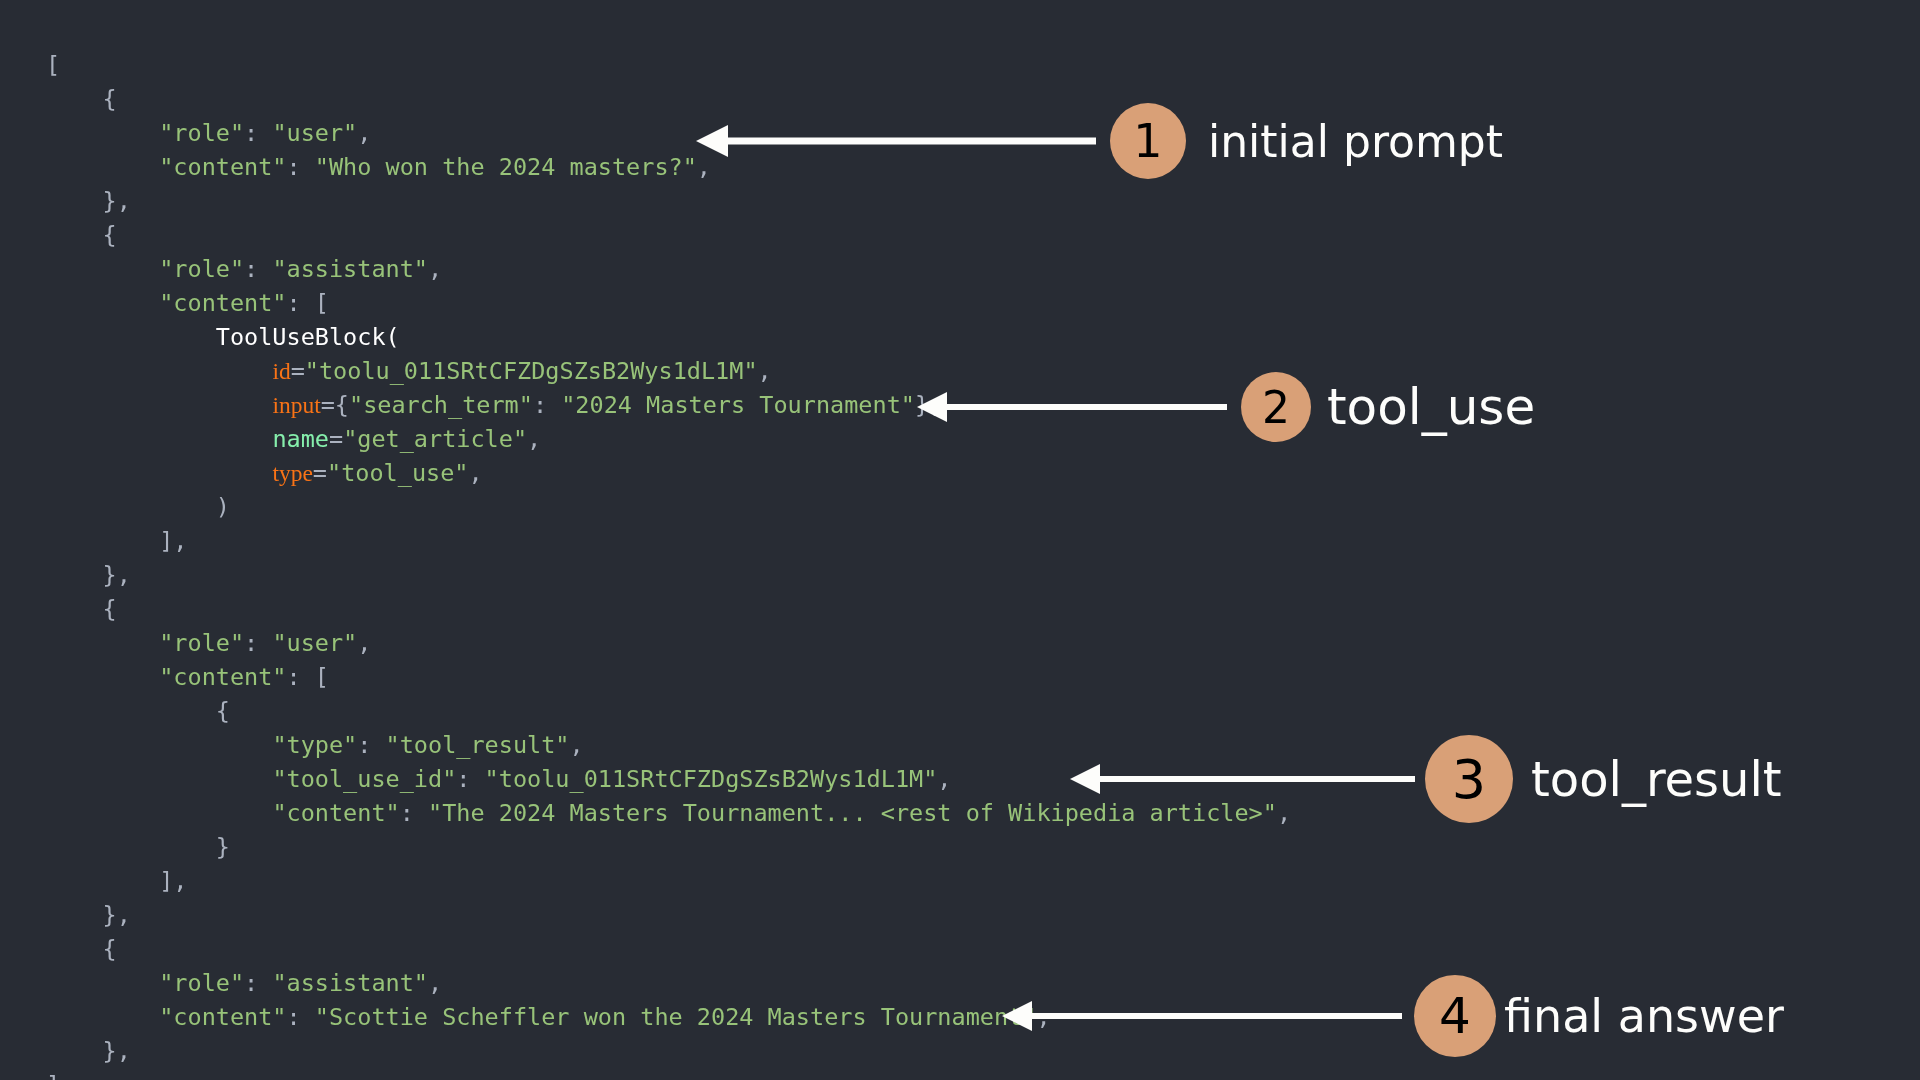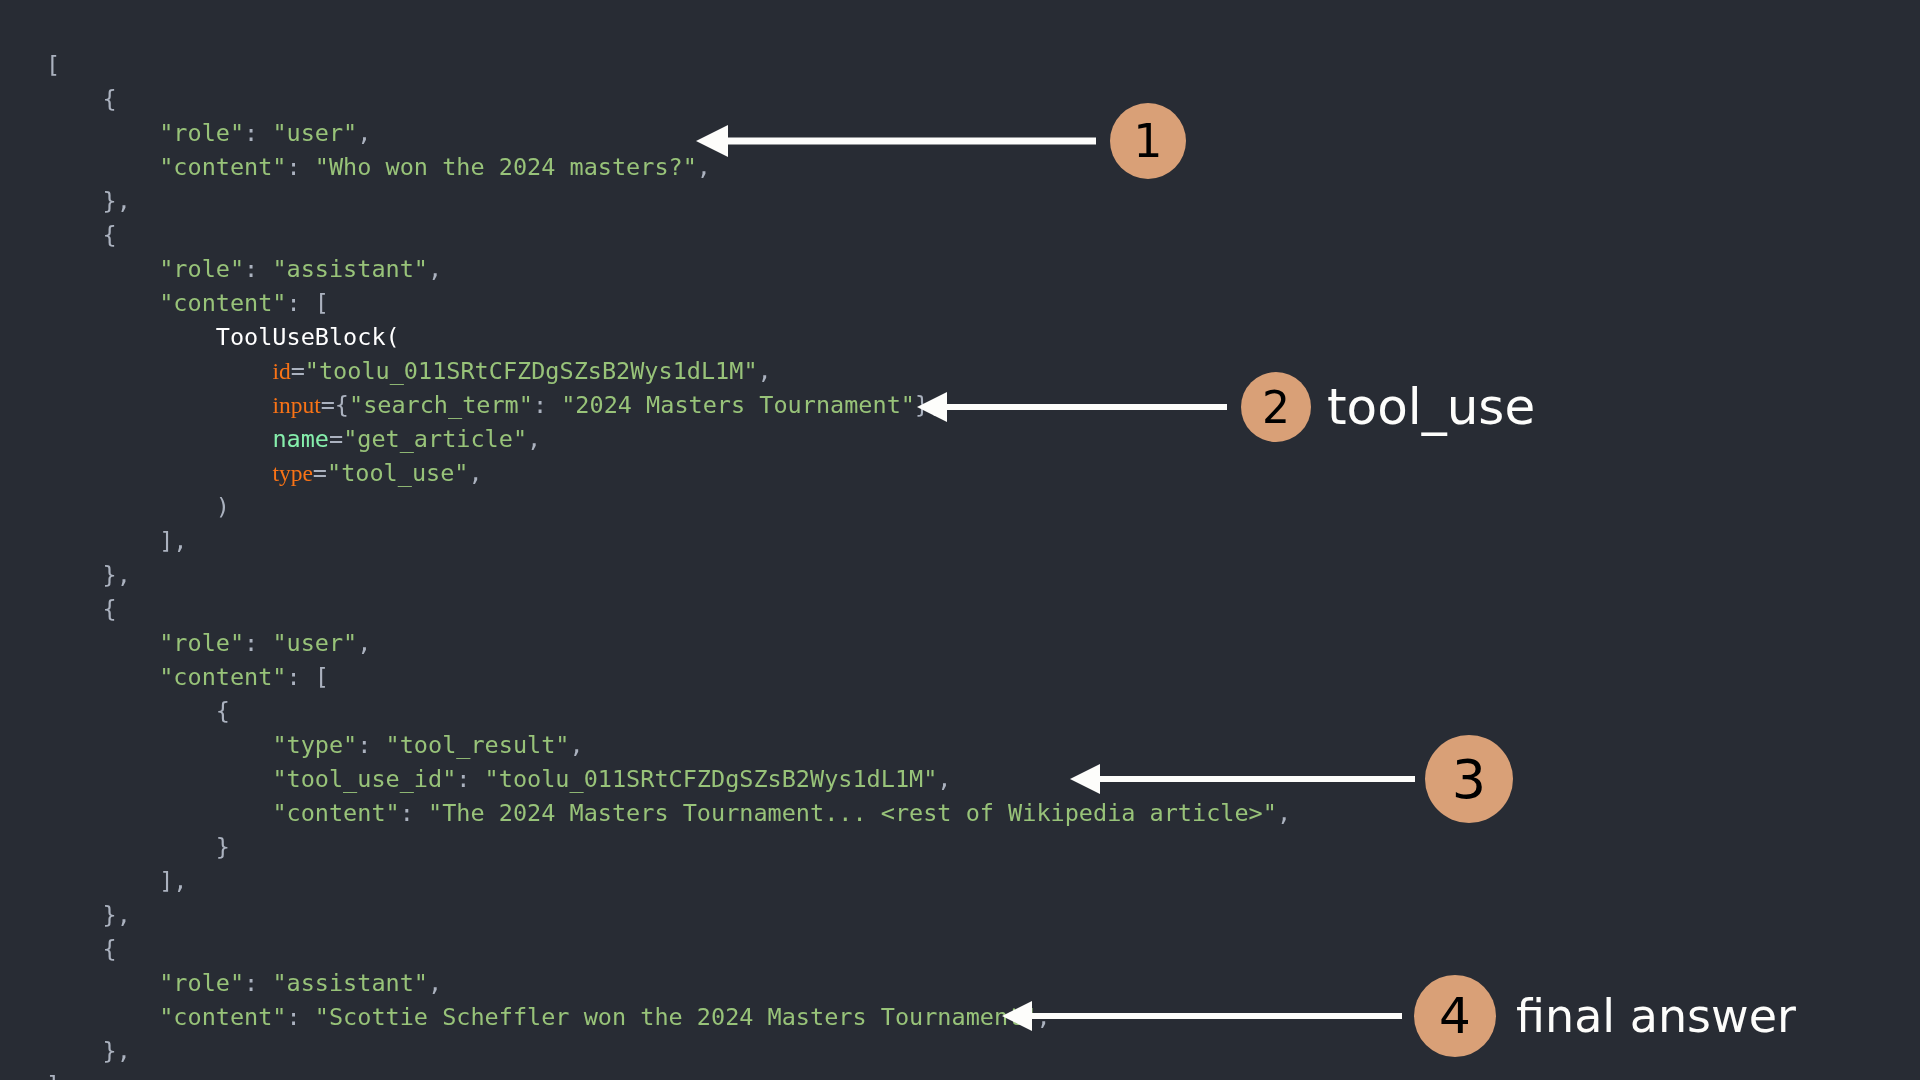--- a/index.html
+++ b/index.html
@@ -75,20 +75,21 @@
   <div class="anno" style="left:696px; top:103px;">
     <div class="arrow">
       <svg width="400" height="34" viewBox="0 0 400 34">
         <polygon points="0,17 32,1 32,33" fill="#fdfdfb"></polygon>
         <rect x="30" y="13.5" width="370" height="7" fill="#fdfdfb"></rect>
       </svg>
     </div>
     <div class="badge" style="width:76px; height:76px; font-size:46px; margin-left:14px;">
       <span>1</span>
     </div>
+    <div class="anno-label" style="font-size:44px; margin-left:22px;">initial prompt</div>
   </div>
 
   <div class="anno" style="left:917px; top:372px;">
     <div class="arrow">
       <svg width="310" height="34" viewBox="0 0 310 34">
         <polygon points="0,17 30,2 30,32" fill="#fdfdfb"></polygon>
         <rect x="28" y="14" width="282" height="6" fill="#fdfdfb"></rect>
       </svg>
     </div>
     <div class="badge" style="width:70px; height:70px; font-size:44px; margin-left:14px;">
@@ -100,28 +101,29 @@
   <div class="anno" style="left:1070px; top:735px;">
     <div class="arrow">
       <svg width="345" height="34" viewBox="0 0 345 34">
         <polygon points="0,17 30,2 30,32" fill="#fdfdfb"></polygon>
         <rect x="28" y="14" width="317" height="6" fill="#fdfdfb"></rect>
       </svg>
     </div>
     <div class="badge" style="width:88px; height:88px; font-size:54px; margin-left:10px;">
       <span>3</span>
     </div>
+    <div class="anno-label" style="font-size:48px; margin-left:18px;">tool_result</div>
   </div>
 
   <div class="anno" style="left:1002px; top:975px;">
     <div class="arrow">
       <svg width="400" height="34" viewBox="0 0 400 34">
         <polygon points="0,17 30,2 30,32" fill="#fdfdfb"></polygon>
         <rect x="28" y="14" width="372" height="6" fill="#fdfdfb"></rect>
       </svg>
     </div>
     <div class="badge" style="width:82px; height:82px; font-size:50px; margin-left:12px;">
       <span>4</span>
     </div>
-    <div class="anno-label" style="font-size:46px; margin-left:20px;">final answer</div>
+    <div class="anno-label" style="font-size:46px; margin-left:8px;">final answer</div>
   </div>
 
 </div>
 
 </body></html>

